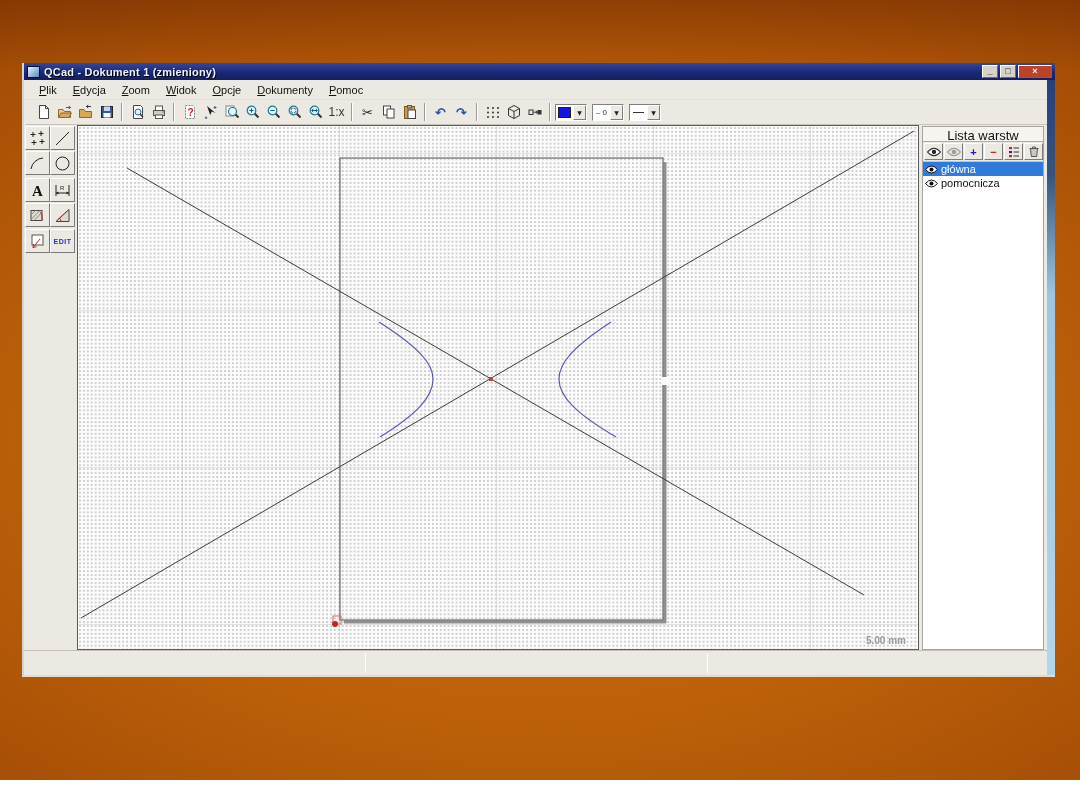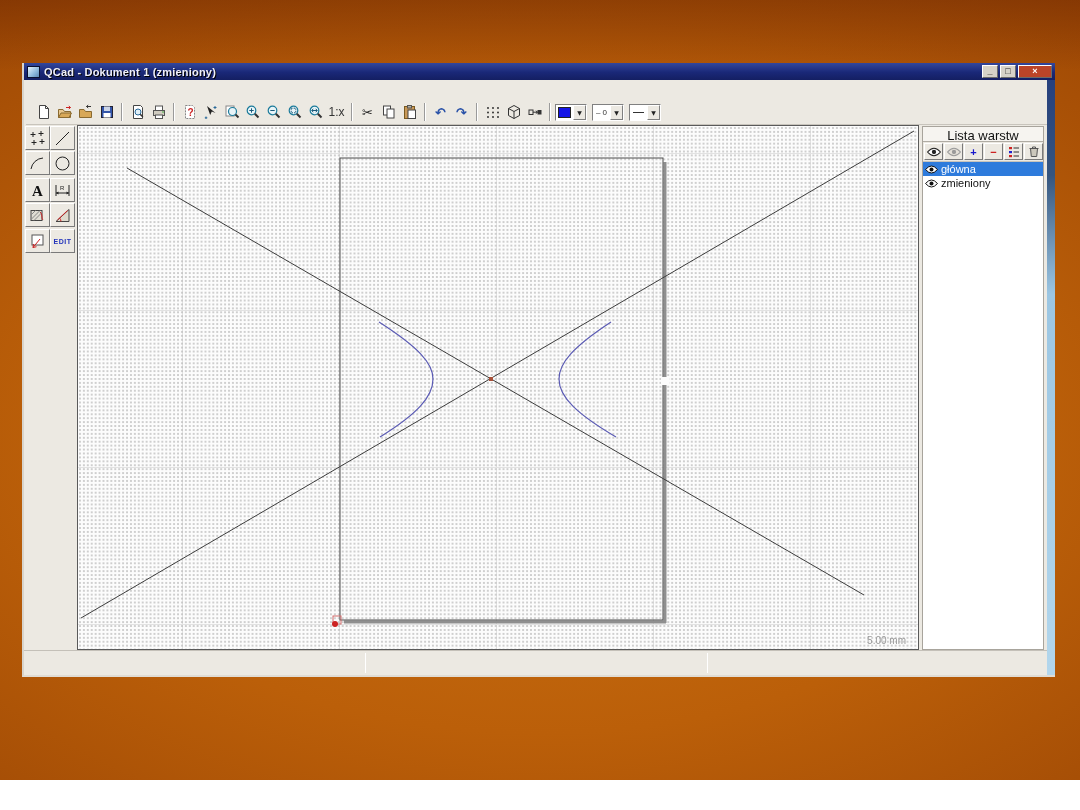--- a/index.html
+++ b/index.html
@@ -57,21 +57,21 @@
 
   .canvas { position:absolute; left:53px; top:0; width:842px; height:525px;
     border:1px solid #5a5a5a; background-color:#fcfcfc;
     background-image:
       radial-gradient(circle, #b6b6b6 0.55px, rgba(0,0,0,0) 0.95px),
       linear-gradient(#e2e2e2 1px, rgba(0,0,0,0) 1px),
       linear-gradient(90deg, #e2e2e2 1px, rgba(0,0,0,0) 1px);
     background-size: 3.93px 3.93px, 157px 157px, 157px 157px;
     background-position: 0 0, 104px 27px, 104px 27px; }
   .canvas svg { position:absolute; inset:0; width:100%; height:100%; }
-  .unit-label { position:absolute; right:12px; bottom:3px; font-size:10px; color:#9a9a9a; }
+  .unit-label { position:absolute; right:12px; bottom:3px; font-size:10px; color:#9a9a9a;font-weight:bold; }
 
   .layerpanel { position:absolute; left:898px; top:1px; width:122px; height:524px; background:#fff;
     border:1px solid #a8a49c; }
   .lp-title { height:15px; background:#f6f4f0; border-bottom:1px solid #b0aca4;
     text-align:center; font-size:13px; padding-top:1px; }
   .lp-tools { height:20px; background:#ece9e2; display:flex; padding:1px 0 0 1px; gap:1px;
     border-bottom:1px solid #c8c4bc; }
   .lp-btn { width:19px; height:17px; background:#ece9e2; border:1px solid;
     border-color:#fff #7a7a7a #7a7a7a #fff; display:flex; align-items:center; justify-content:center;
     font-size:11px; font-weight:bold; line-height:10px; }
@@ -95,20 +95,29 @@
     <div class="titlebar">
       <span class="t-icon"></span>
       <span class="t-text">QCad - Dokument 1 (zmieniony)</span>
       <span class="t-buttons">
         <span class="t-btn">_</span>
         <span class="t-btn">□</span>
         <span class="t-btn close">×</span>
       </span>
     </div>
 
+    <div class="menubar">
+        <span class="menu-item">Plik</span>
+        <span class="menu-item">Edycja</span>
+        <span class="menu-item">Zoom</span>
+        <span class="menu-item">Widok</span>
+        <span class="menu-item">Opcje</span>
+        <span class="menu-item">Dokumenty</span>
+        <span class="menu-item">Pomoc</span>
+      </div>
 
     <div class="toolbar">
       <span class="tbtn">
         <svg width="16" height="16" viewBox="0 0 16 16">
           <path d="M3.5 1.5h6l3 3v10h-9z" fill="#fff" stroke="#444"></path>
             <path d="M9.5 1.5v3h3" fill="none" stroke="#444"></path>
           </svg>
       </span>
       <span class="tbtn">
         <svg width="16" height="16" viewBox="0 0 16 16">
@@ -395,21 +404,21 @@
                 <path d="M.5 4.5Q6.5-2.5 12.5 4.5 6.5 11.5.5 4.5Z" fill="#fff" stroke="#111"></path>
                 <circle cx="6.5" cy="4.5" r="2" fill="#111"></circle>
               </svg>
               <span>główna</span>
             </div>
             <div class="layer-row">
               <svg width="13" height="9" viewBox="0 0 13 9">
                 <path d="M.5 4.5Q6.5-2.5 12.5 4.5 6.5 11.5.5 4.5Z" fill="#fff" stroke="#111"></path>
                 <circle cx="6.5" cy="4.5" r="2" fill="#111"></circle>
               </svg>
-              <span>zmieniony</span>
+              <span>pomocnicza</span>
             </div>
           </div>
       </div>
     </div>
 
     <div class="statusbar">
       <span class="sb-cell" style="left:4px;width:330px"></span>
       <span class="sb-divider" style="left:341px"></span>
       <span class="sb-cell" style="left:348px;width:330px"></span>
       <span class="sb-divider" style="left:683px"></span>

